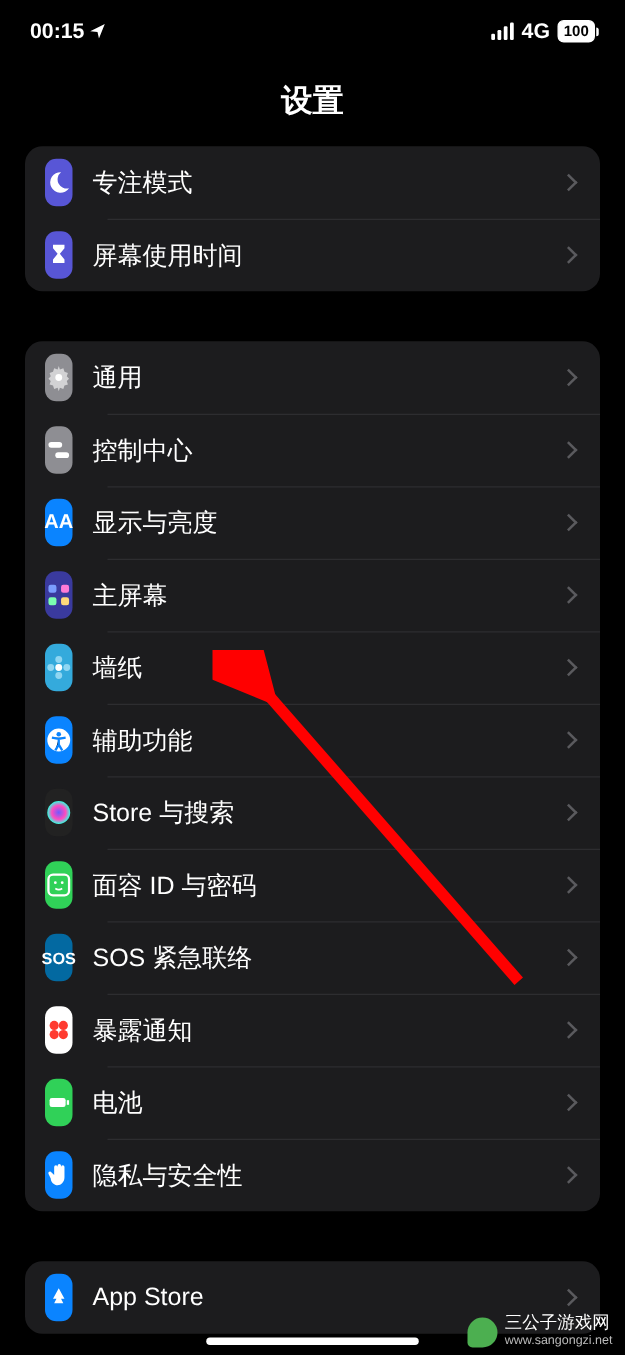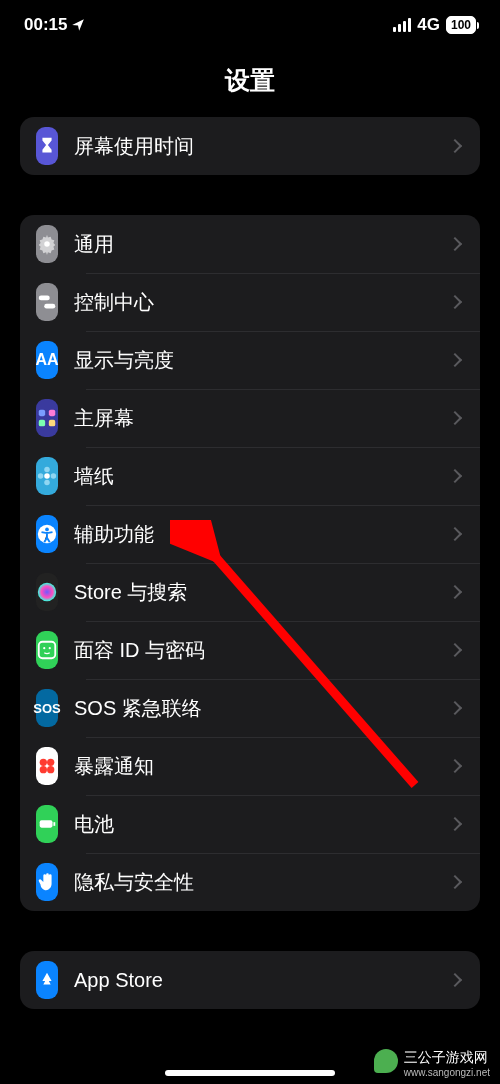--- a/index.html
+++ b/index.html
@@ -80,21 +80,21 @@
     }
     .arrow-overlay {
       position: absolute;
       pointer-events: none;
       left: 170px; top: 520px;
       width: 260px; height: 280px;
     }
     .watermark {
       position: absolute;
       bottom: 6px; right: 10px;
-      display: flex; align-items: flex-start; gap: 6px;
+      display: flex; align-items: flex-end; gap: 6px;
       font-size: 14px;
     }
     .watermark .wm-icon {
       width: 24px; height: 24px; background:#4caf50;
       border-radius: 50% 50% 50% 4px;
       position: relative;
     }
     .watermark .wm-text-cn { font-size: 14px; color:#fff; }
     .watermark .wm-url { font-size: 10px; color:#bbb; display:block; }
     .home-indicator {
@@ -129,20 +129,29 @@
   </div>
 </div>
 
 <div class="header">设置</div>
 
 <div class="content" id="groups-mount">
     <div class="group">
       <div class="row">
         <div class="icon-box" style="background: rgb(88, 86, 214);">
           <svg width="24" height="24" viewBox="0 0 24 24">
+            <path fill="#fff" d="M14 3a9 9 0 1 0 7 14 8 8 0 0 1-7-14z"></path>
+          </svg>
+        </div>
+        <span class="row-label">专注模式</span>
+        <span class="chevron"></span>
+      </div>
+      <div class="row">
+        <div class="icon-box" style="background: rgb(88, 86, 214);">
+          <svg width="24" height="24" viewBox="0 0 24 24">
             <path fill="#fff" d="M7 3h10v3l-4 5 4 5v3H7v-3l4-5-4-5z"></path>
           </svg>
         </div>
         <span class="row-label">屏幕使用时间</span>
         <span class="chevron"></span>
       </div>
     </div>
     <div class="group">
       <div class="row">
         <div class="icon-box" style="background: rgb(142, 142, 147);">

